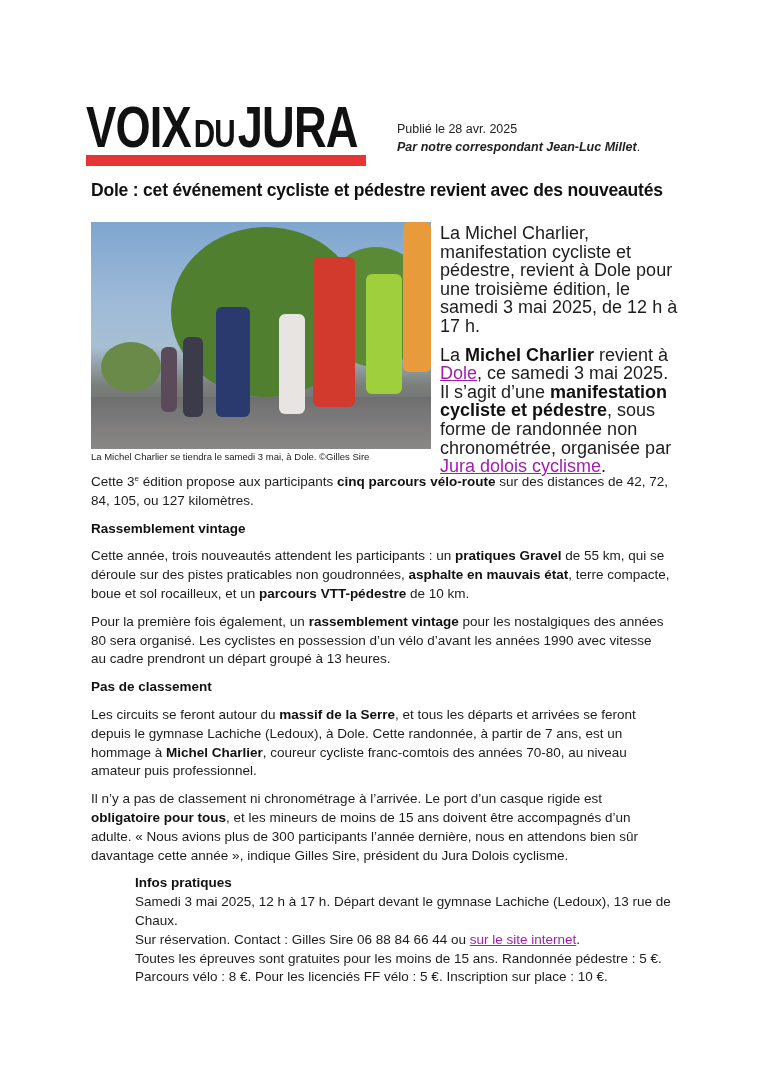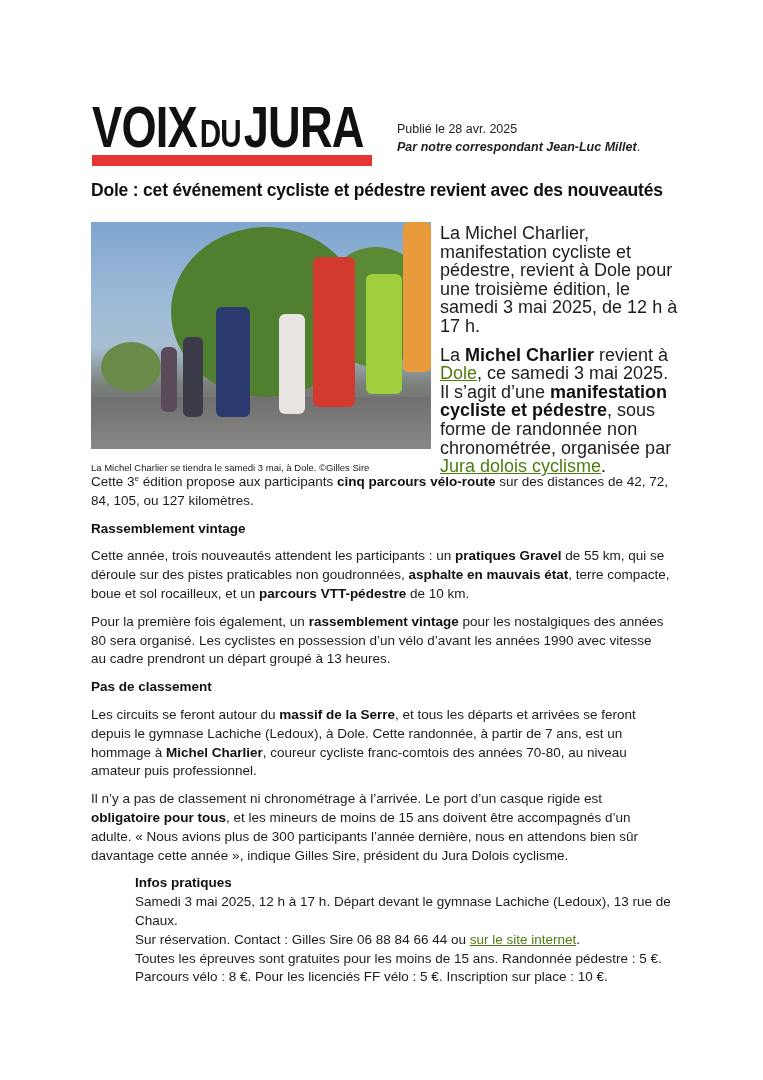--- a/index.html
+++ b/index.html
@@ -4,21 +4,21 @@
   <style>
     html, body { margin: 0; padding: 0; }
     body {
       width: 763px; height: 1080px; background: #ffffff;
       font-family: "Liberation Sans", "DejaVu Sans", sans-serif;
       color: #1a1a1a; position: relative; overflow: hidden;
     }
     .page { position: absolute; left: 0; top: 0; width: 763px; height: 1080px; }
 
     
-    .logo { position: absolute; left: 92px; top: 100px; width: 280px; height: 68px; }
+    .logo { position: absolute; left: 86px; top: 100px; width: 280px; height: 68px; }
     .logo-text {
       position: absolute; left: 0; top: 0; height: 54px; white-space: nowrap;
       font-family: "Liberation Sans", sans-serif; font-weight: 700; color: #111;
       letter-spacing: -1px; transform: scaleX(0.78); transform-origin: left top;
       line-height: 54px;
     }
     .logo-text .big { font-size: 58px; }
     .logo-text .small { font-size: 38px; }
     .logo-bar { position: absolute; left: 0; top: 55px; width: 280px; height: 11px; background: #e53535; }
 
@@ -31,33 +31,33 @@
     }
 
     
     .photo {
       position: absolute; left: 91px; top: 222px; width: 340px; height: 227px; overflow: hidden;
       background: linear-gradient(180deg, #7fa6cf 0%, #9dbad8 35%, #a8bfd2 55%, #7a7f7a 72%, #5f5f60 100%);
     }
     .photo .tree { position: absolute; border-radius: 50%; background: #4f7f2f; }
     .photo .road { position: absolute; left: 0; bottom: 0; width: 100%; height: 52px; background: linear-gradient(180deg,#6f6f70,#8a8886); }
     .photo .rider { position: absolute; border-radius: 6px; }
-    .caption { position: absolute; left: 91px; top: 451px; font-size: 9.5px; color: #222; white-space: nowrap; margin-top: 11px; }
+    .caption { position: absolute; left: 91px; top: 451px; font-size: 9.5px; color: #222; white-space: nowrap; }
 
     
     .side { position: absolute; left: 440px; top: 224px; width: 240px; font-size: 18px; line-height: 18.6px; color: #1c1c1c; }
     .side p { margin: 0 0 10px 0; }
 
     
     .body { position: absolute; left: 91px; top: 473px; width: 590px; font-size: 13.5px; line-height: 18.8px; color: #1c1c1c; }
     .body p { margin: 0 11px 9px 0; }
     .body h3 { margin: 0 0 9px 0; font-size: 13.5px; font-weight: 700; color: #111; }
     .body .infos p { margin: 0; padding-left: 44px; }
     b { font-weight: 700; color: #111; }
-    a.link { color: #4d7c0f; text-decoration: underline; }
+    a.link { color: #a21caf; text-decoration: underline; }
     sup { font-size: 8px; vertical-align: super; line-height: 0; }
   </style>
 </head>
 <body>
 
 <div class="page">
 
   <div class="logo">
     <div class="logo-text">
       <span class="big">VOIX</span>

